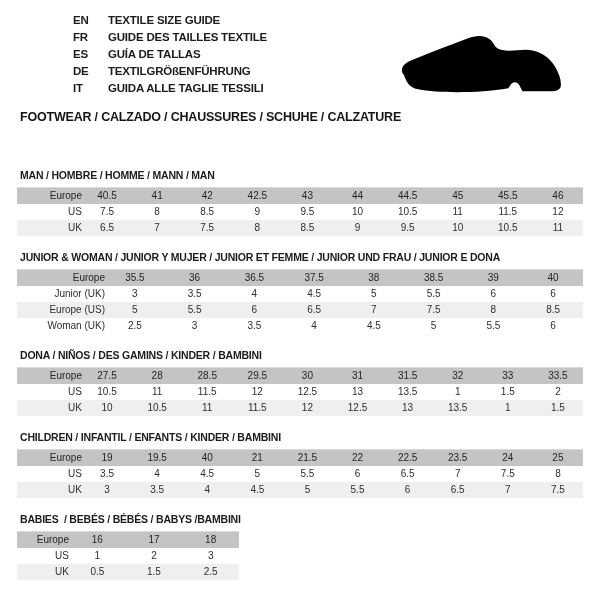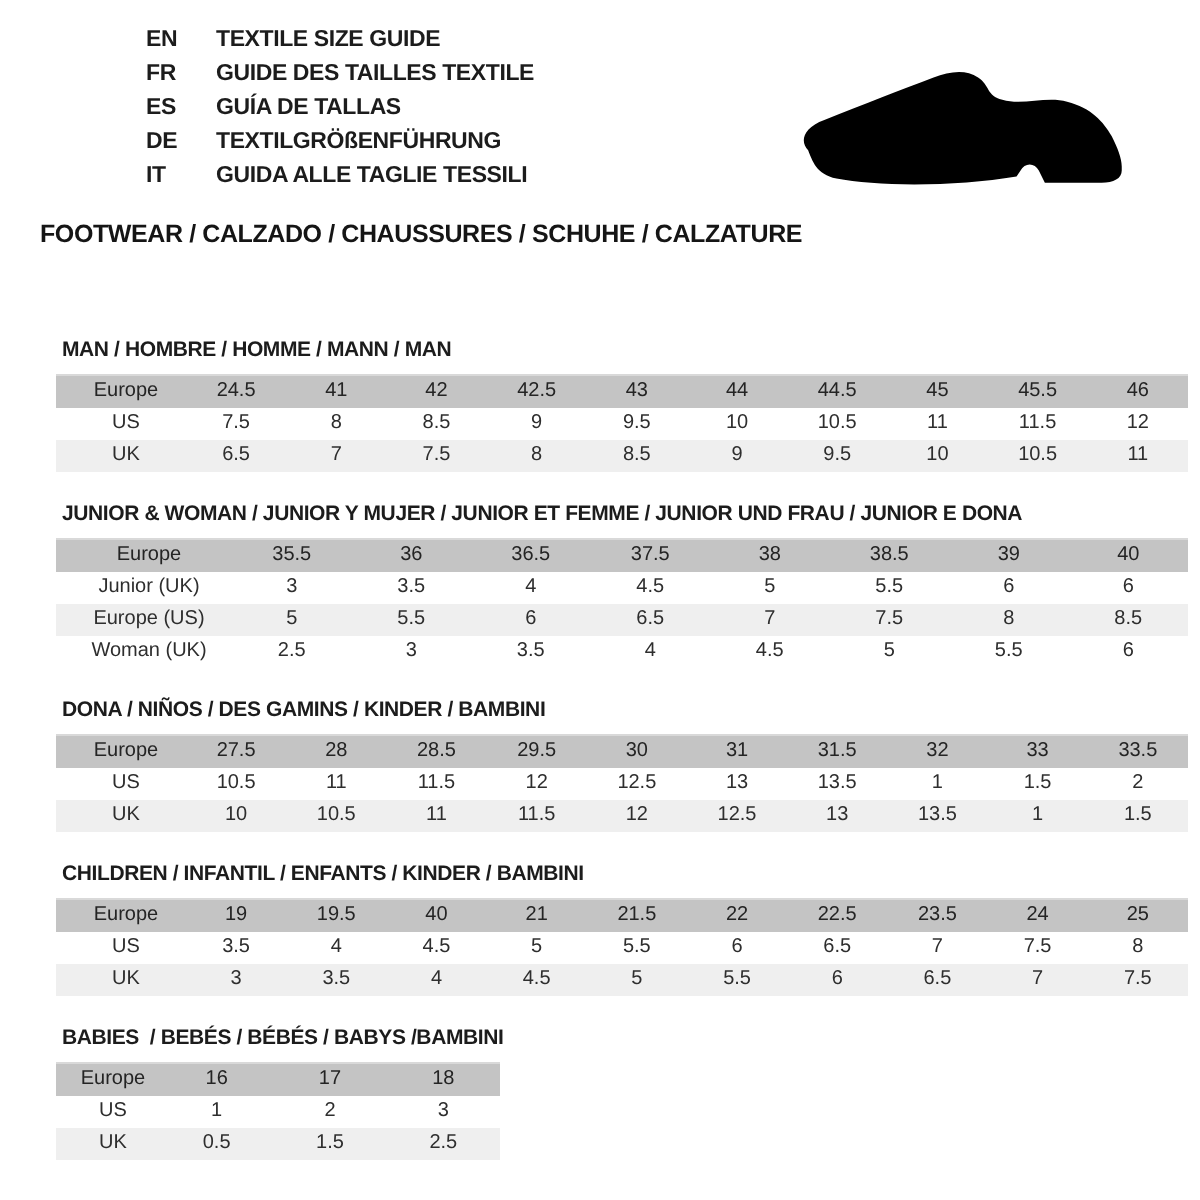--- a/index.html
+++ b/index.html
@@ -37,21 +37,21 @@
   
   .shoe-icon {
     position: absolute;
     top: 34px;
     right: 28px;
     width: 174px;
     height: 60px;
   }
 
   
-  .tables-wrap { margin-left: 28px; }
+  .tables-wrap { margin-left: 17px; }
 
   .size-section .section-title {
     font-size: 10.5px;
     font-weight: bold;
     letter-spacing: -0.2px;
     color: #1c1c1c;
     margin: 15px 0 6px 3px;
     line-height: 12px;
     white-space: pre;
   }
@@ -69,21 +69,21 @@
     height: 16px;
     font-size: 10px;
     line-height: 16px;
     text-align: center;
     padding: 0;
     white-space: nowrap;
     color: #2e2e2e;
     overflow: hidden;
   }
   table.size-table td.label-cell {
-    text-align: center;
+    text-align: right;
     padding-left: 5px;
   }
   table.size-table tr.header-row td {
     background: var(--header-row-bg, #c4c4c4);
     color: #242424;
   }
   table.size-table tr.data-row:nth-child(odd) td { background: var(--alt-row-bg, #efefef); }
   table.size-table tr.data-row:nth-child(even) td { background: #ffffff; }
 
   col.label-col { width: 65px; }
@@ -151,21 +151,21 @@
           <col>
           <col>
           <col>
           <col>
           <col>
           <col>
         </colgroup>
         <tbody>
           <tr class="header-row">
             <td class="label-cell">Europe</td>
-            <td>24.5</td>
+            <td>40.5</td>
             <td>41</td>
             <td>42</td>
             <td>42.5</td>
             <td>43</td>
             <td>44</td>
             <td>44.5</td>
             <td>45</td>
             <td>45.5</td>
             <td>46</td>
           </tr>

